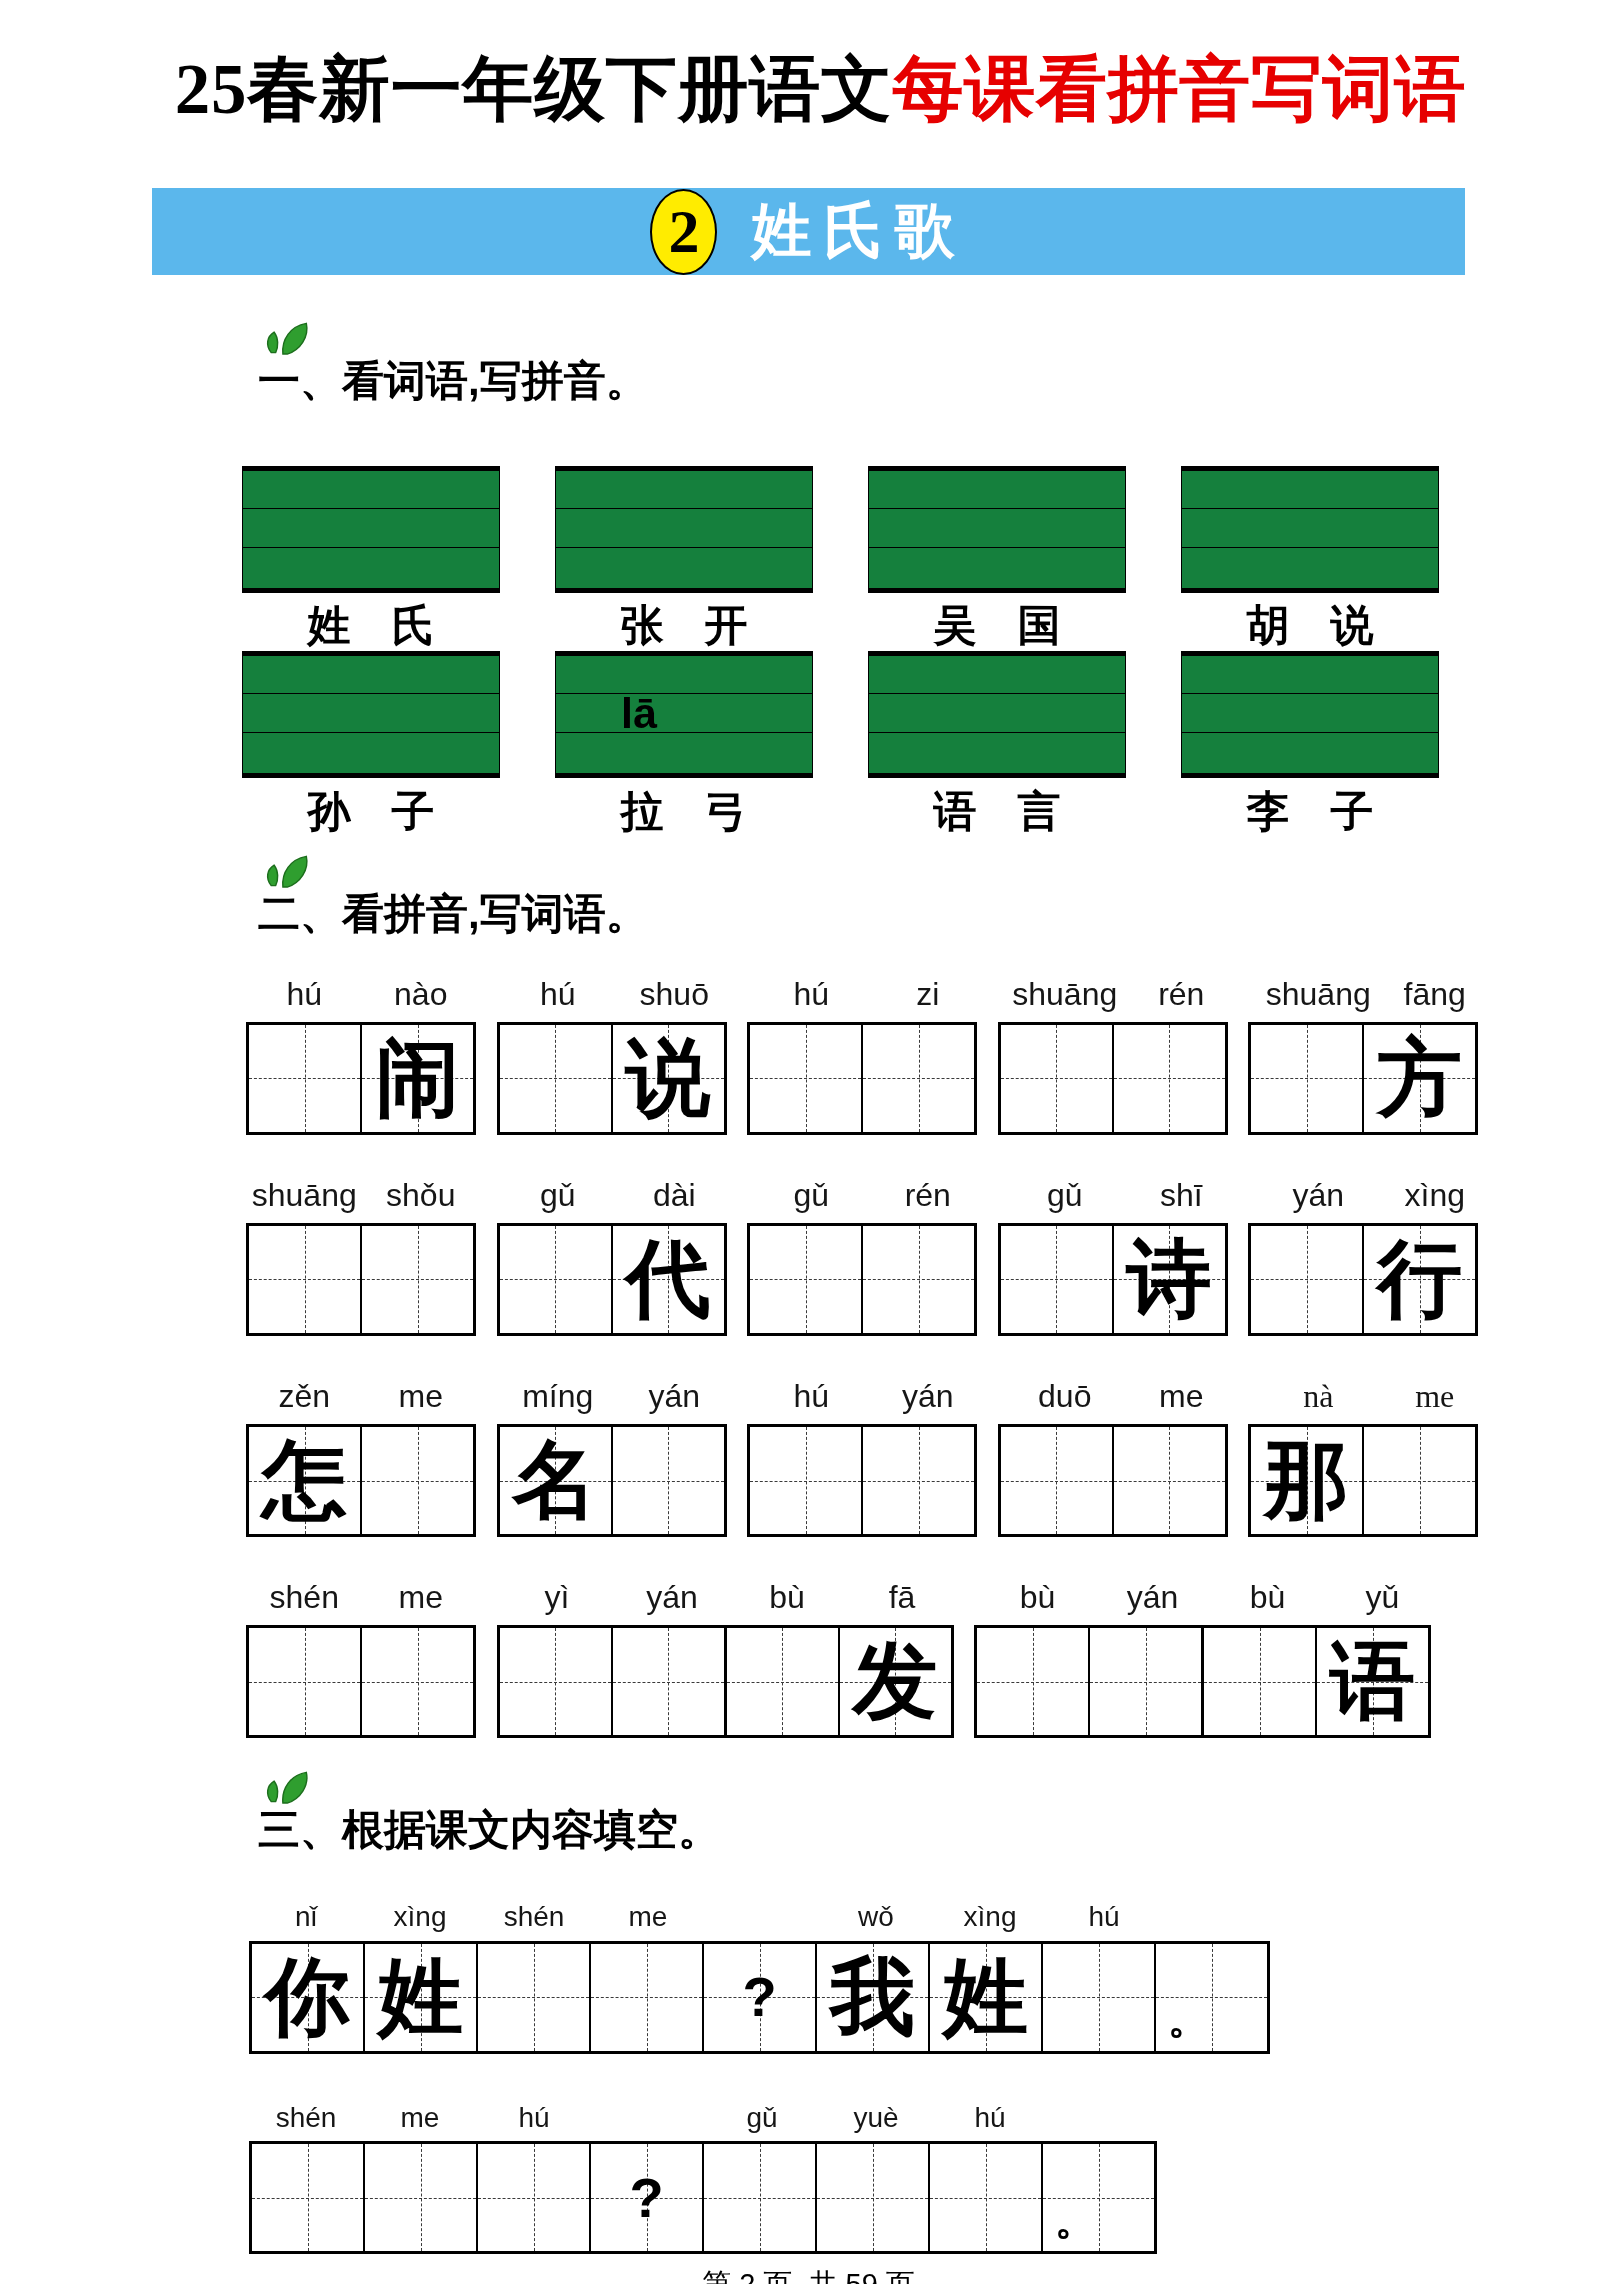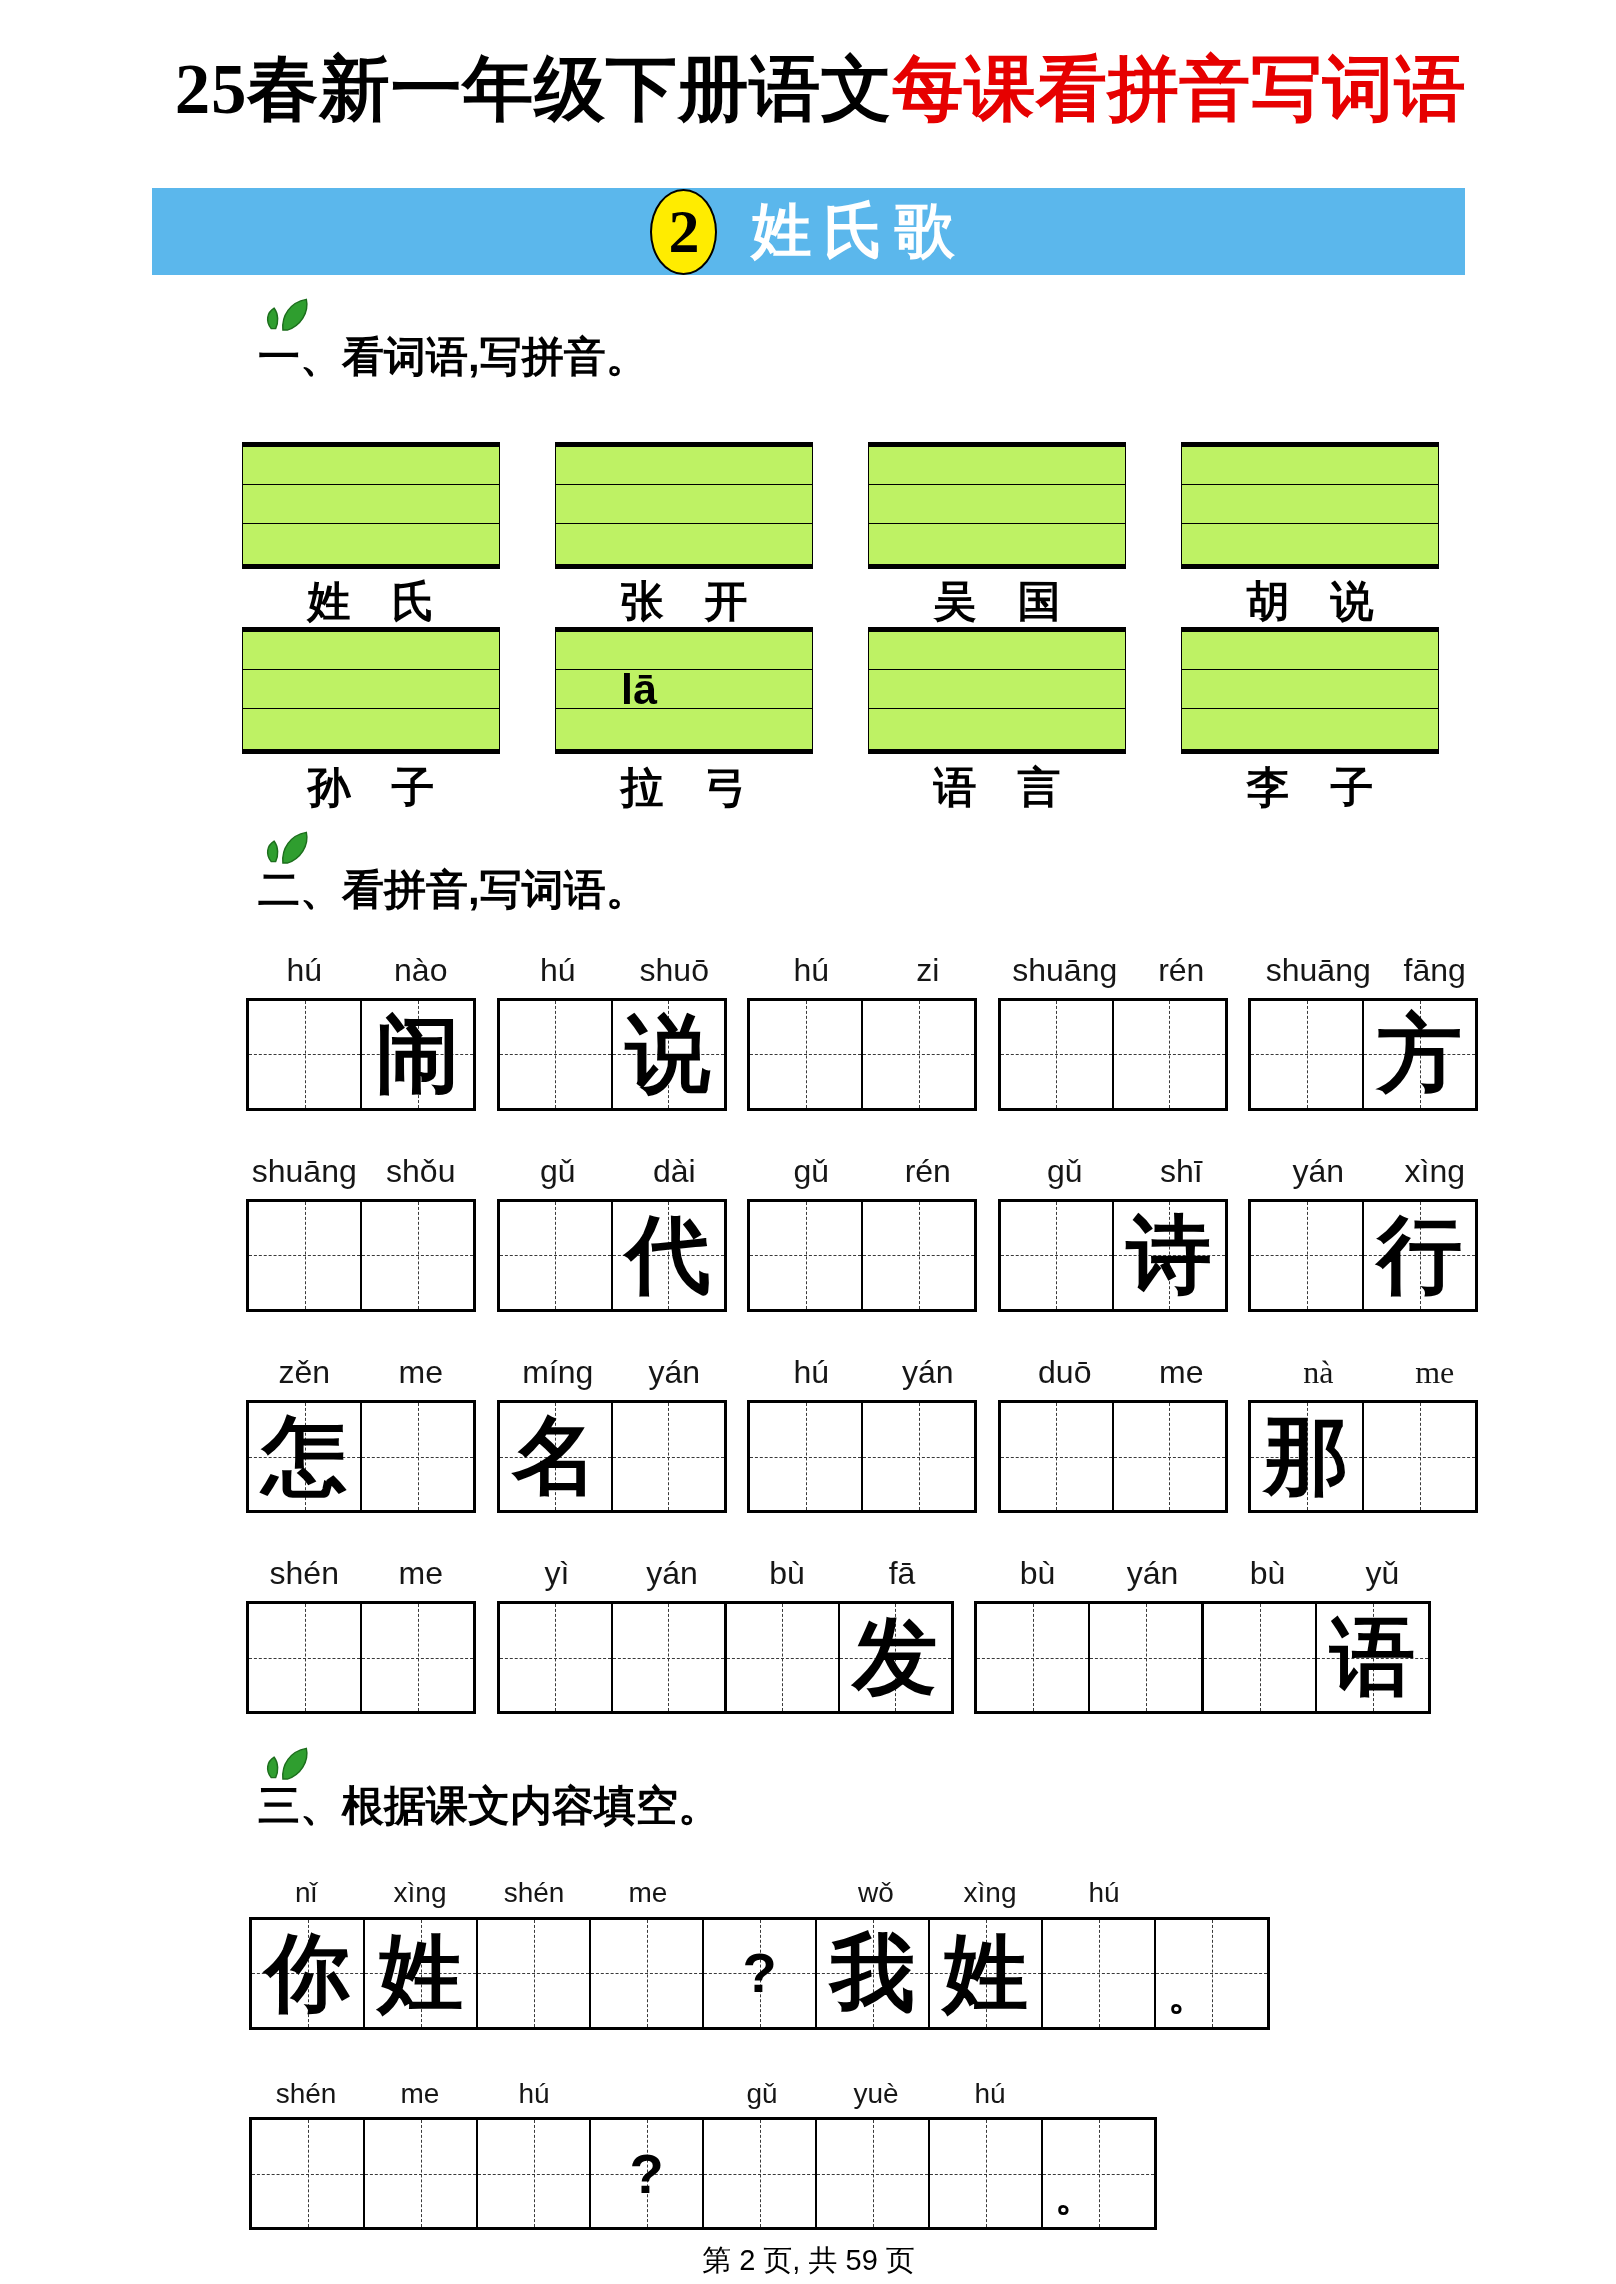--- a/index.html
+++ b/index.html
@@ -28,30 +28,30 @@
   }
   .banner-title{
     color:#fff;font-weight:bold;font-size:60px;letter-spacing:11.7px;white-space:nowrap;
   }
   
   .sec-head{
     position:relative;margin:0 0 0 258px;font-size:42px;font-weight:bold;
     line-height:1.2;white-space:nowrap;width:fit-content;
   }
   .sec-head .leaf{position:absolute;top:-37px;left:2.9px;width:57px;height:38px;}
-  .mt-s1{margin-top:57px;}
+  .mt-s1{margin-top:81px;}
   .mt-s2{margin-top:53px;}
   .mt-s3{margin-top:67px;}
   
   .s1-rows{margin-left:242px;}
   .s1-row{display:flex;gap:55px;}
   .s1-row.first{margin-top:59px;}
   .s1-col{width:258px;}
   .pinyin-box{
-    height:117px;position:relative;background:#bef264;
+    height:117px;position:relative;background:#15803d;
     border-top:5.1px solid #000;border-bottom:5.1px solid #000;
     border-left:1.5px solid #000;border-right:1.5px solid #000;
   }
   .pb-line{position:absolute;left:0;right:0;height:1.5px;background:#000;}
   .pb-line.l1{top:37px;}
   .pb-line.l2{top:76px;}
   .pb-answer{
     position:absolute;left:65px;top:20.5px;height:57px;
     display:flex;align-items:flex-end;font-size:43px;line-height:.95;
     font-family:"Liberation Sans", sans-serif;font-weight:bold;

